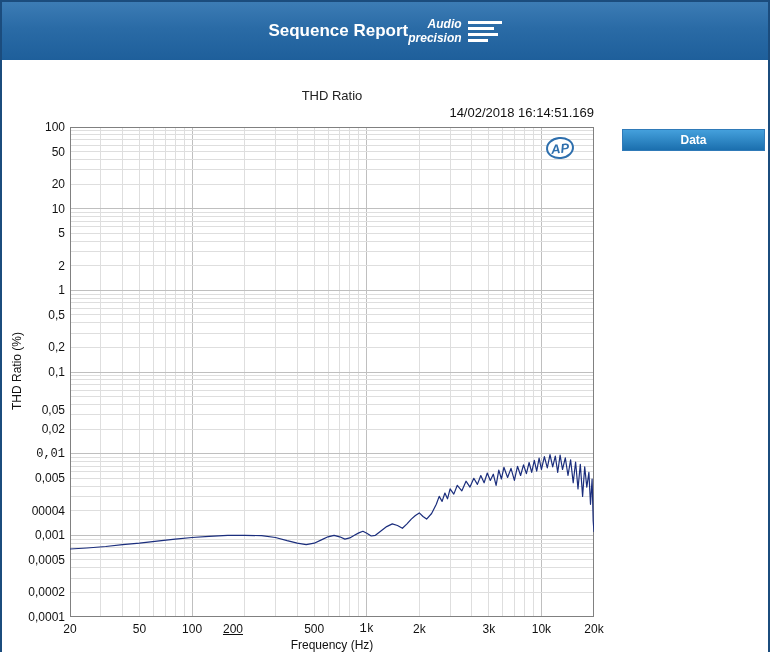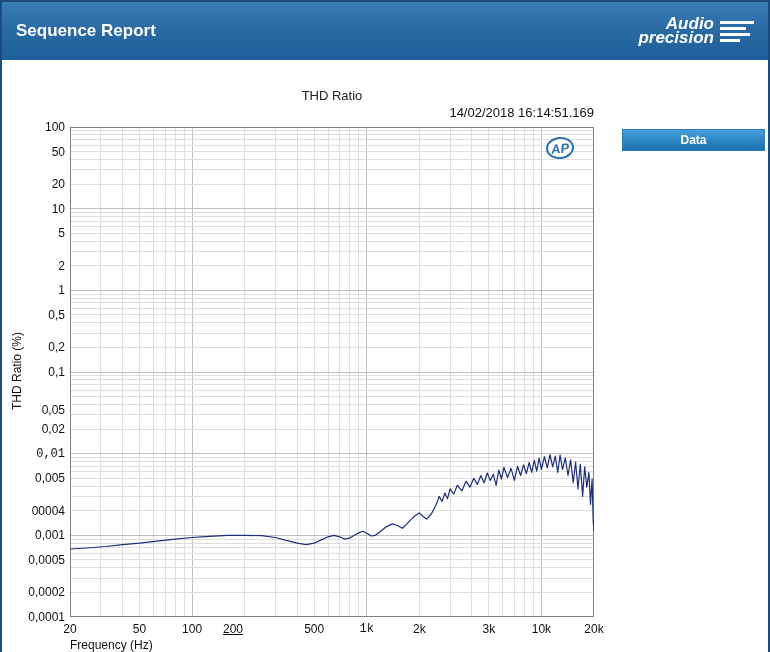--- a/index.html
+++ b/index.html
@@ -1,40 +1,40 @@
 <!DOCTYPE html>
 <html><head>
 <meta charset="utf-8">
 <style>
   * { margin:0; padding:0; box-sizing:border-box; }
   body { font-family:"Liberation Sans", sans-serif; background:#e8e8e8; }
   .page { width:770px; height:652px; border:2px solid #1b4c7d; background:#ffffff; position:relative; }
   .header { height:58px; background:linear-gradient(180deg,#3c7cb5 0%,#2a6ba6 45%,#1e5f9b 100%);
-            display:flex; align-items:center; justify-content:space-between; padding:0 14px; }
+            display:flex; align-items:center; justify-content:center; padding:0 14px; }
   .header-title { color:#ffffff; font-size:17px; font-weight:bold; }
   .logo { display:flex; align-items:center; gap:6px; }
-  .logo-text { color:#ffffff; font-style:italic; font-weight:bold; font-size:17px; line-height:14px; text-align:right; }
+  .logo-text { color:#ffffff; font-style:italic; font-weight:bold; font-size:12px; line-height:14px; text-align:right; }
   .logo-text span { display:block; }
   .logo-bars { display:flex; flex-direction:column; align-items:flex-start; }
   .logo-bars i { display:block; height:3px; background:#ffffff; margin:1.5px 0; }
   .logo-bars i:nth-child(1){ width:34px; }
   .logo-bars i:nth-child(2){ width:26px; }
   .logo-bars i:nth-child(3){ width:30px; }
   .logo-bars i:nth-child(4){ width:20px; }
   .chart-area { position:relative; width:766px; height:588px; background:#ffffff;margin-top:12px; }
   .chart-title { position:absolute; left:68px; top:16px; width:524px; text-align:center; font-size:13px; color:#222; }
   .timestamp { position:absolute; right:174px; top:33px; font-size:13px; color:#111; }
   .plot { position:absolute; left:68px; top:55px; width:524px; height:490px; }
   .plot svg { position:absolute; left:0; top:0; }
   .ap-mark { position:absolute; top:10px; right:20px; width:28px; height:22px; border:2px solid #2e6fad;
              border-radius:50%; color:#2e6fad; font-style:italic; font-weight:bold; font-size:13px;
              display:flex; align-items:center; justify-content:center; transform:rotate(-6deg); background:#fff; }
   .x-tick { position:absolute; top:550px; width:60px; text-align:center; font-size:12px; color:#111; }
   .y-tick { position:absolute; left:11px; width:52px; text-align:right; font-size:12px; color:#111; }
-  .xlabel { position:absolute; left:68px; top:566px; width:524px; text-align:left; font-size:12px; color:#111; }
+  .xlabel { position:absolute; left:68px; top:566px; width:524px; text-align:center; font-size:12px; color:#111; }
   .ylabel { position:absolute; left:-230px; top:292px; width:490px; text-align:center; font-size:12px; color:#111;
             transform:rotate(-90deg); white-space:nowrap; }
   .legend { position:absolute; left:620px; top:57px; width:143px; border:1px solid #2f7ab8; background:#f4f9fd; }
   .legend-header { height:20px; background:linear-gradient(180deg,#44a0dc 0%,#1b6fae 100%); color:#ffffff;
                    font-size:12px; font-weight:bold; text-align:center; line-height:20px; }
   .legend-row { display:flex; align-items:center; gap:6px; padding:4px 8px; font-size:12px; color:#111; }
   .swatch { width:13px; height:13px; display:inline-block; border:1px solid #333; }
 </style>
 </head>
 <body>

